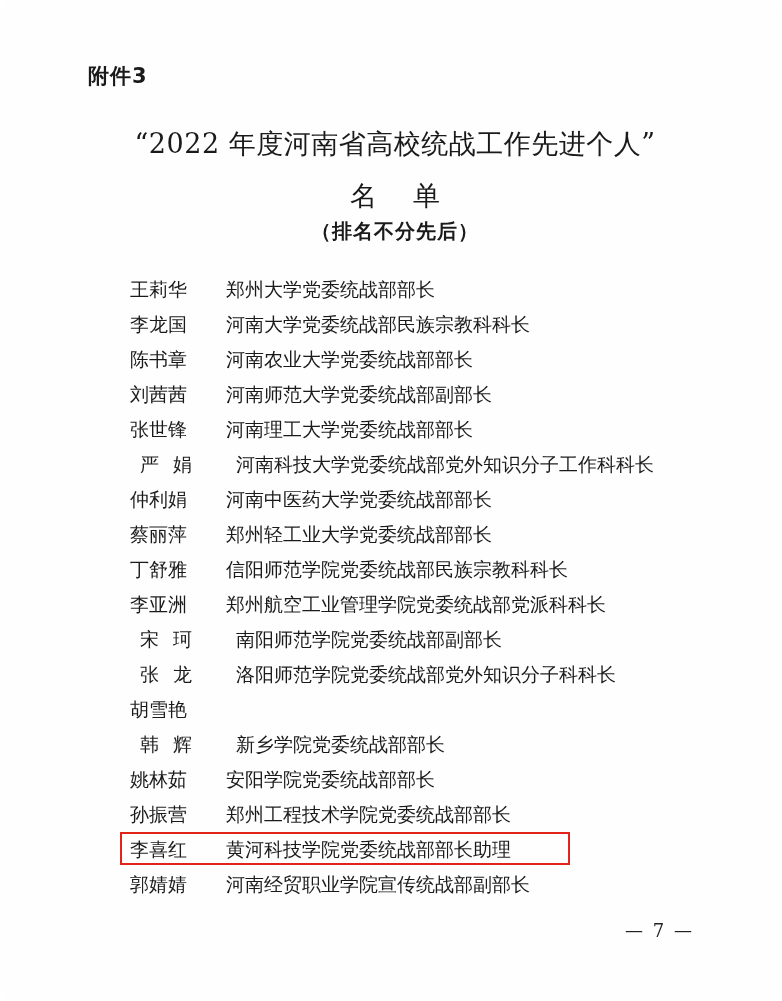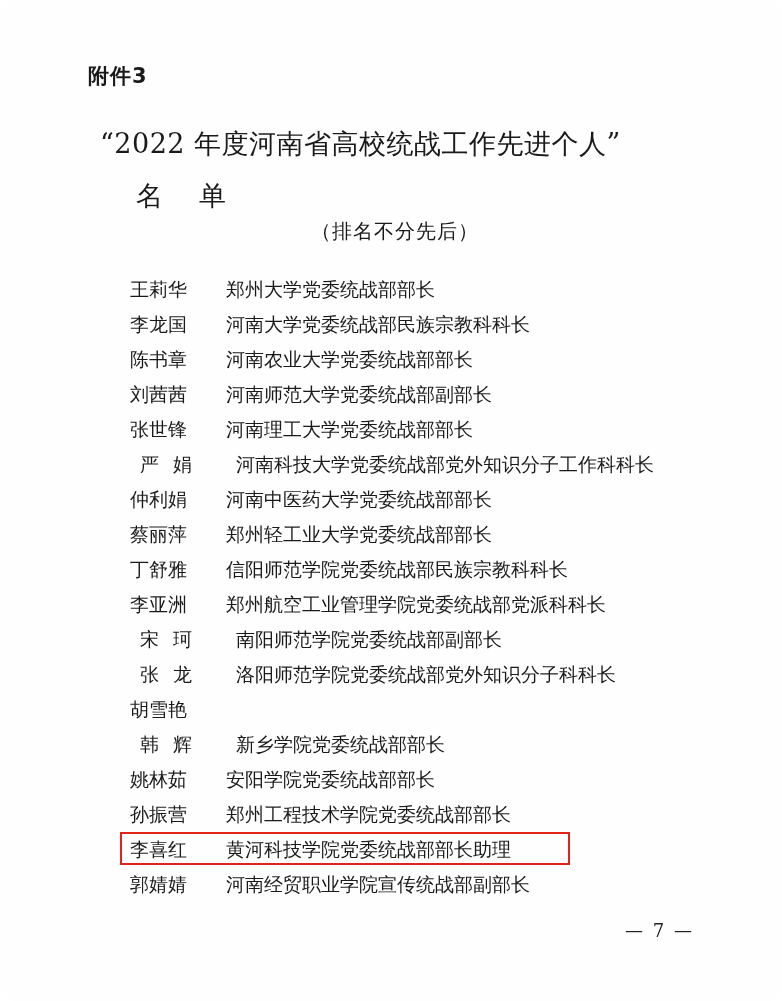--- a/index.html
+++ b/index.html
@@ -31,38 +31,40 @@
     font-size: 21px;
     font-weight: bold;
     letter-spacing: 1px;
     font-family: "DejaVu Sans", "Liberation Sans", sans-serif;
   }
   .doc-title {
     position: absolute;
     left: 100px;
     top: 118px;
     width: 590px;
+    text-align: center;
     font-size: 27px;
     line-height: 52px;
     letter-spacing: 0.5px;
     font-family: "DejaVu Serif", "Liberation Serif", serif;
   }
   .doc-title .line2 {
     display: block;
     letter-spacing: 36px;
     padding-left: 36px;
   }
   .doc-subtitle {
     position: absolute;
     left: 100px;
     top: 218px;
     width: 590px;
     text-align: center;
     font-size: 20px;
     letter-spacing: 1px;
+    font-weight: bold;
   }
   .name-list {
     position: absolute;
     left: 130px;
     top: 272px;
     width: 560px;
   }
   .list-row {
     display: flex;
     align-items: center;

